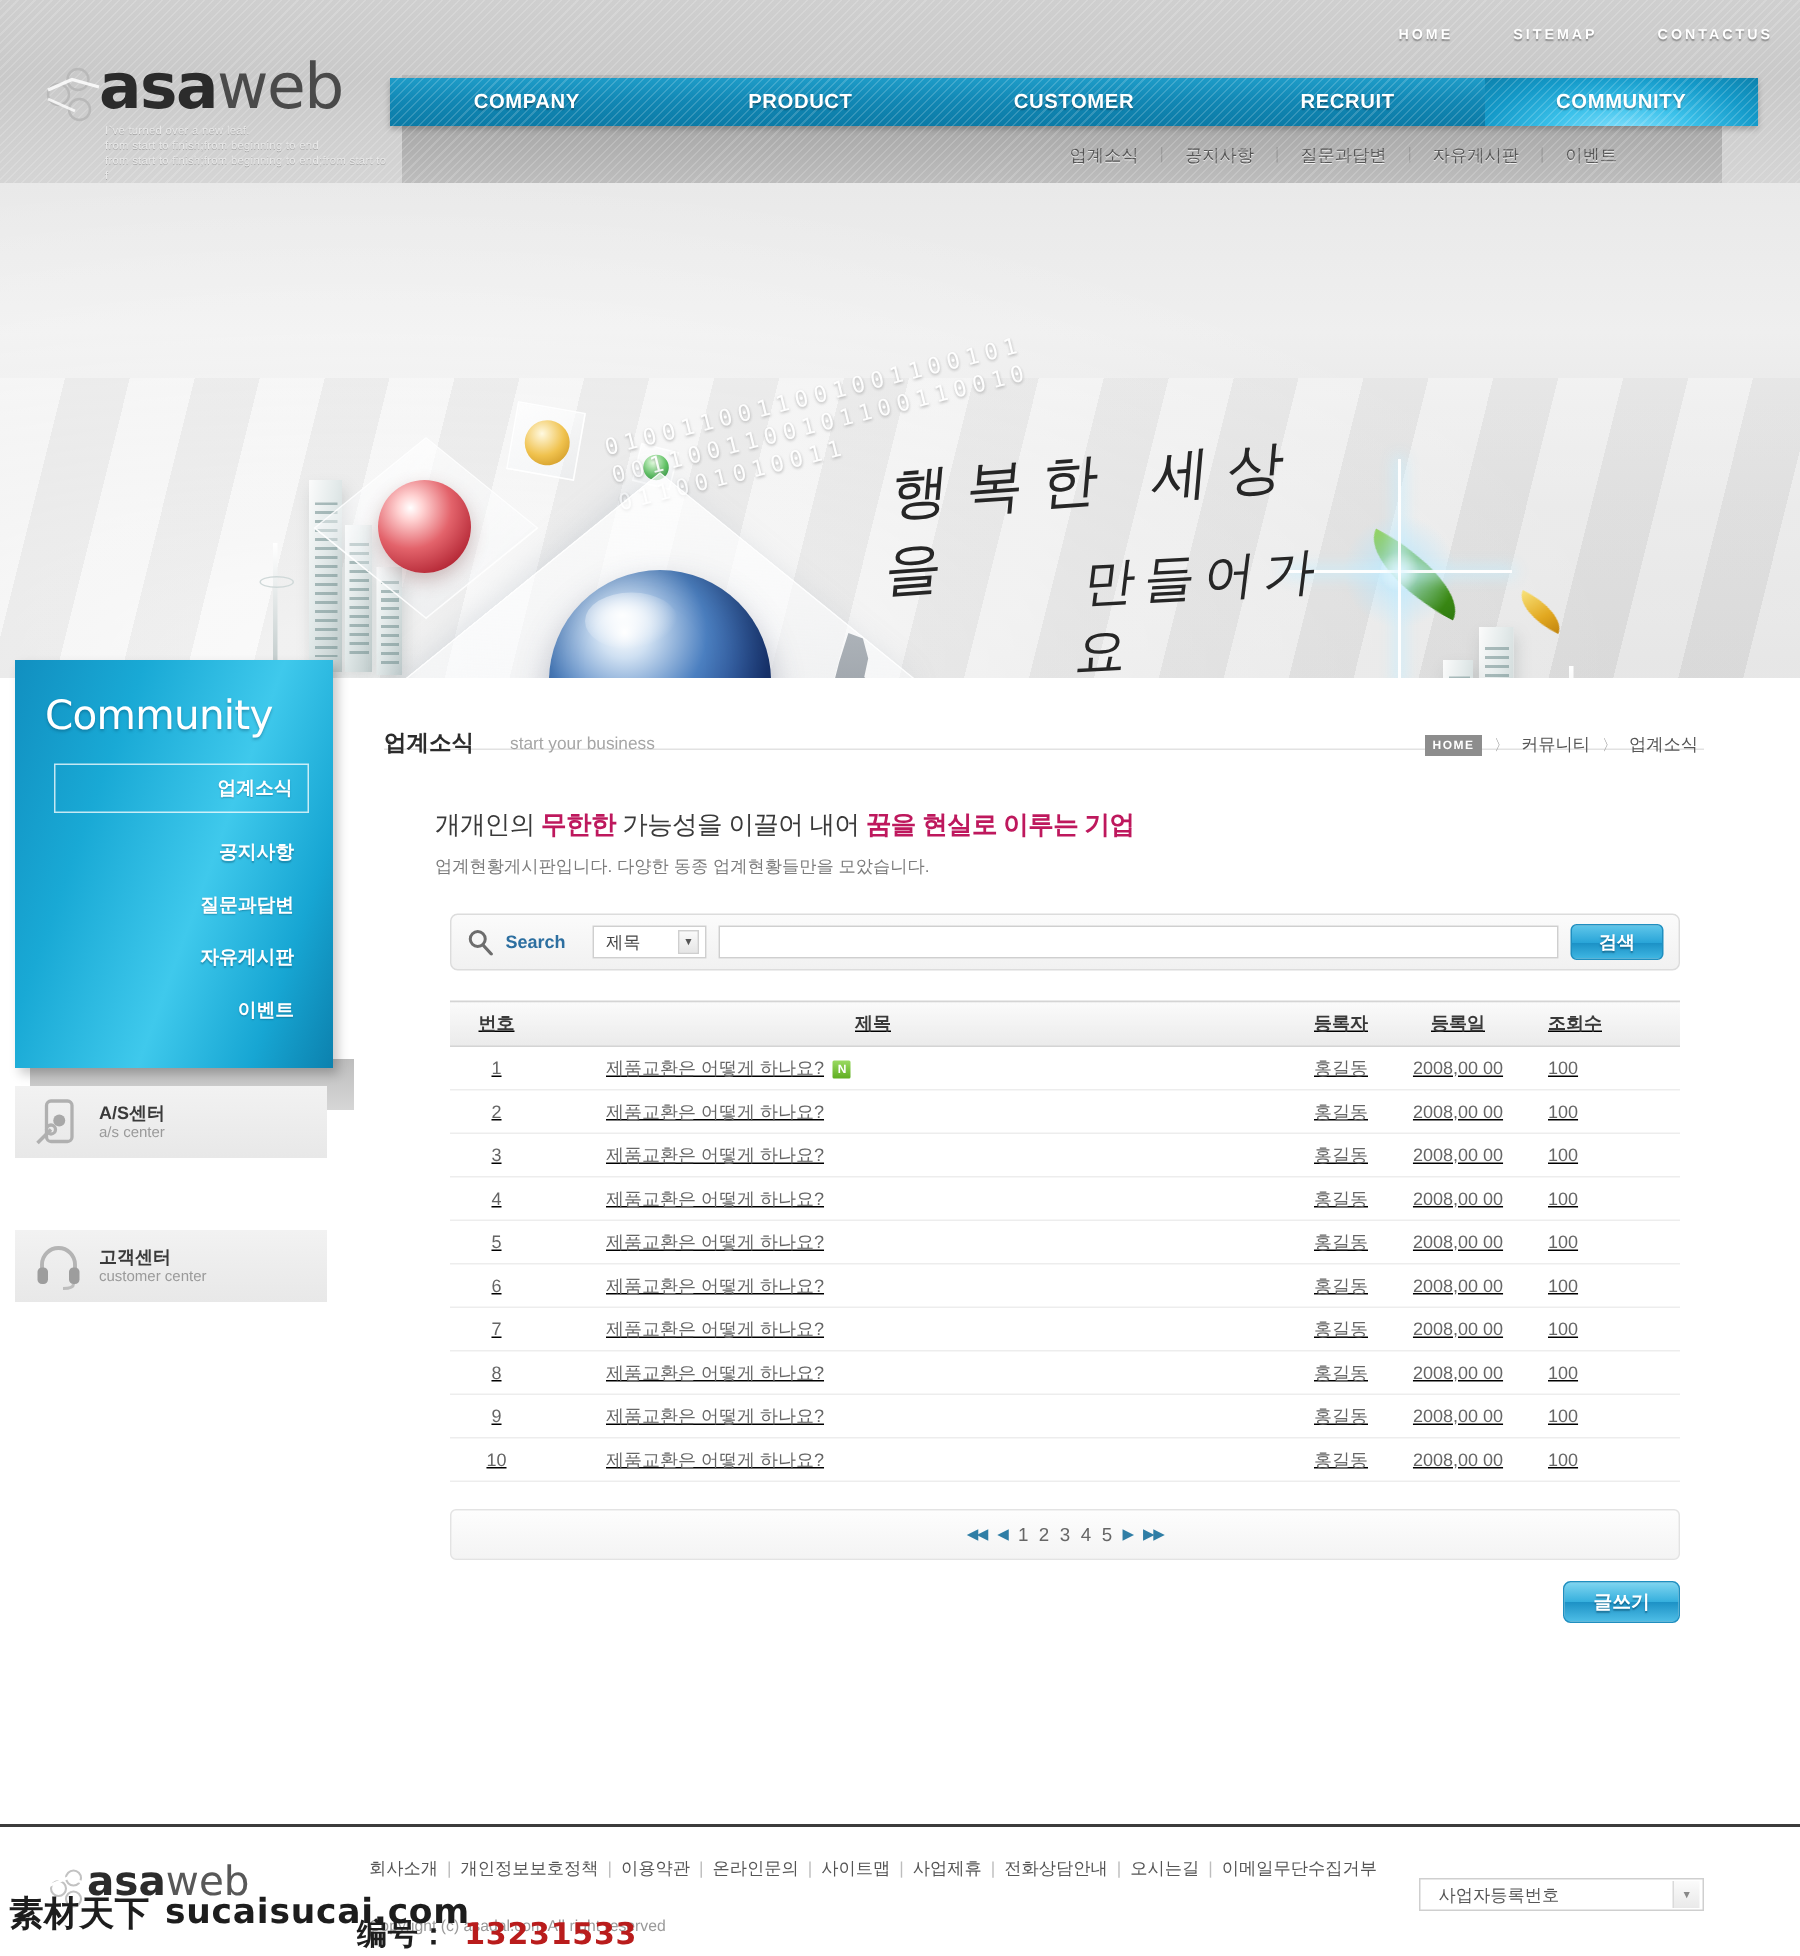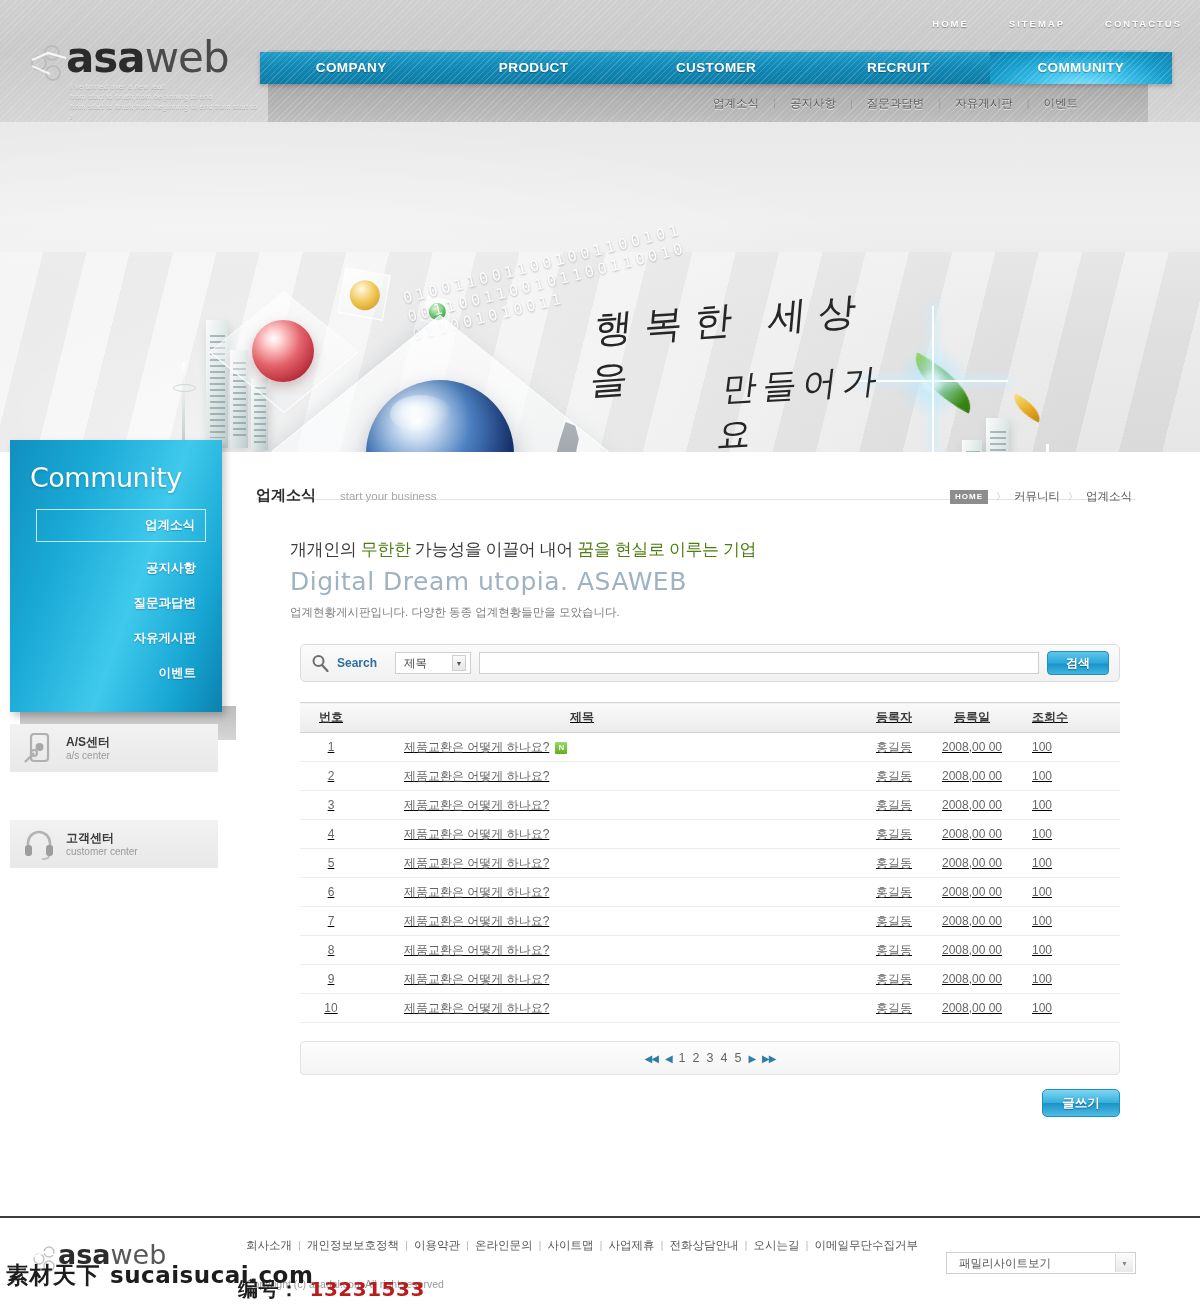--- a/index.html
+++ b/index.html
@@ -242,21 +242,21 @@
   .crumb { position: absolute; right: 4px; top: 37px; display: flex; align-items: center; gap: 8px;
            font-size: 11.5px; color: #555; }
   .crumb .homebadge {
     background: #8d8d8d; color: #fff; font-size: 8px; font-weight: 700; letter-spacing: 1px;
     padding: 2px 5px; line-height: 10px;
   }
   .crumb .gt { color: #9b9b9b; font-size: 10px; }
 
   .headline { padding: 38px 34px 0 34px; }
   .hl-kr { font-size: 17px; color: #3a3a3a; letter-spacing: -.4px; }
-  .hl-kr b { font-weight: 400; color: #4d7c0f; }
+  .hl-kr b { font-weight: 700; color: #be185d; }
   .hl-en {
     font-size: 25px; color: #9fb2c2; letter-spacing: .5px; margin-top: 6px; font-weight: 400;
     font-family: "DejaVu Sans", sans-serif;
   }
   .hl-desc { font-size: 11.5px; color: #7c7c7c; margin-top: 9px; }
 
   
   .searchbar {
     margin: 24px 0 0 44px; width: 820px; height: 38px;
     background: linear-gradient(180deg,#fbfbfb 0%, #f1f1f1 100%);
@@ -501,21 +501,20 @@
         <span class="homebadge">HOME</span>
         <span class="gt">〉</span>
         <span>커뮤니티</span>
         <span class="gt">〉</span>
         <span>업계소식</span>
       </div>
     </div>
 
     <div class="headline">
       <div class="hl-kr"><span>개개인의 </span><b>무한한</b><span> 가능성을 이끌어 내어 </span><b>꿈을 현실로 이루는 기업</b></div>
-      <div class="hl-en">Digital Dream utopia. ASAWEB</div>
       <div class="hl-desc">업계현황게시판입니다. 다양한 동종 업계현황들만을 모았습니다.</div>
     </div>
 
     <div class="searchbar">
       <svg class="s-ico" viewBox="0 0 18 18">
         <circle cx="7.5" cy="7" r="5" fill="none" stroke="#6d6d6d" stroke-width="2"></circle>
         <path d="M11 11 L16.5 17" stroke="#6d6d6d" stroke-width="2.2" stroke-linecap="round"></path>
       </svg>
       <span class="s-label">Search</span>
       <div class="s-select">
@@ -639,21 +638,21 @@
         </g>
         <path d="M3 11 L15 6 L29 10" stroke="#fff" stroke-width="1.8" fill="none"></path>
       </svg>
       <div class="txt"><b>asa</b><span>web</span></div>
     </div>
 
     <div class="f-links" id="footer-links"><a href="#">회사소개</a><span class="bar">|</span><a href="#">개인정보보호정책</a><span class="bar">|</span><a href="#">이용약관</a><span class="bar">|</span><a href="#">온라인문의</a><span class="bar">|</span><a href="#">사이트맵</a><span class="bar">|</span><a href="#">사업제휴</a><span class="bar">|</span><a href="#">전화상담안내</a><span class="bar">|</span><a href="#">오시는길</a><span class="bar">|</span><a href="#">이메일무단수집거부</a></div>
     <div class="f-copy">Copyright (c) asadal.com All right reserved</div>
 
     <div class="f-select">
-      <span>패밀리사이트보기</span>
+      <span>사업자등록번호</span>
       <span class="caret">▼</span>
     </div>
   </footer>
 
   <div class="watermark">
     <span>素材天下</span>
     <span>sucaisucai.com</span>
   </div>
   <div class="watermark" style="top:1272px;left:232px;width:420px;font-size:20px;">
     <span>编号：</span>

